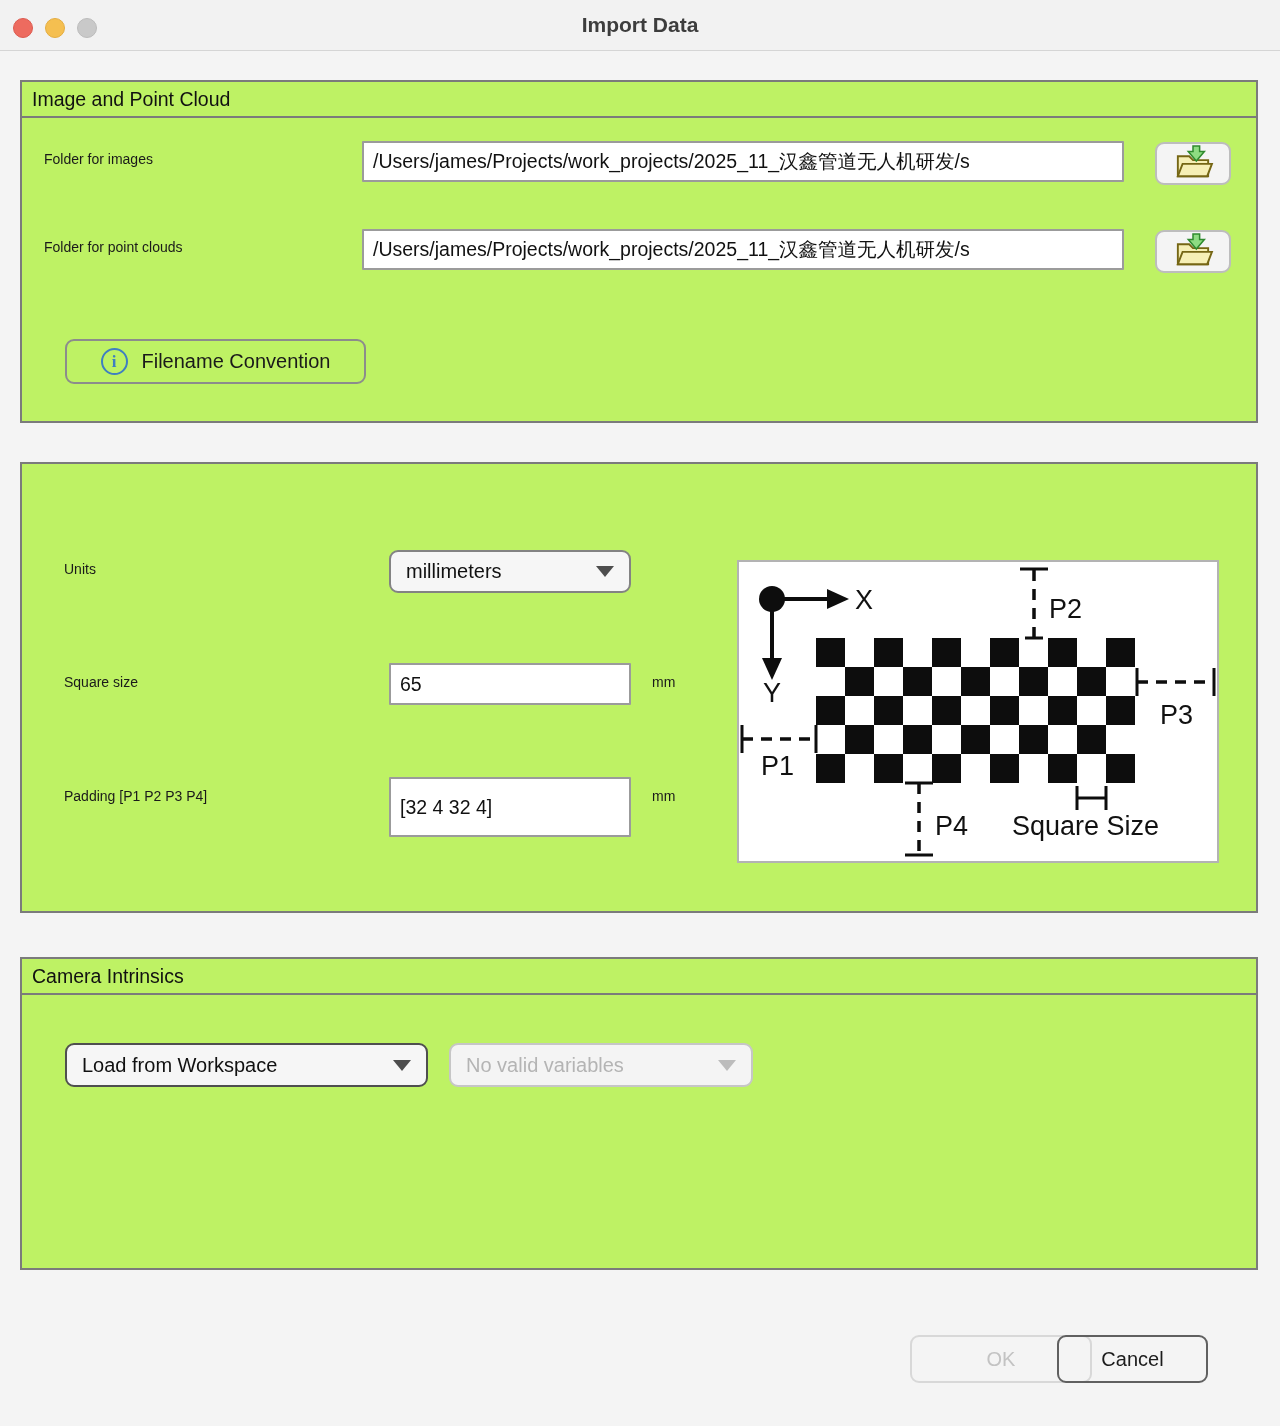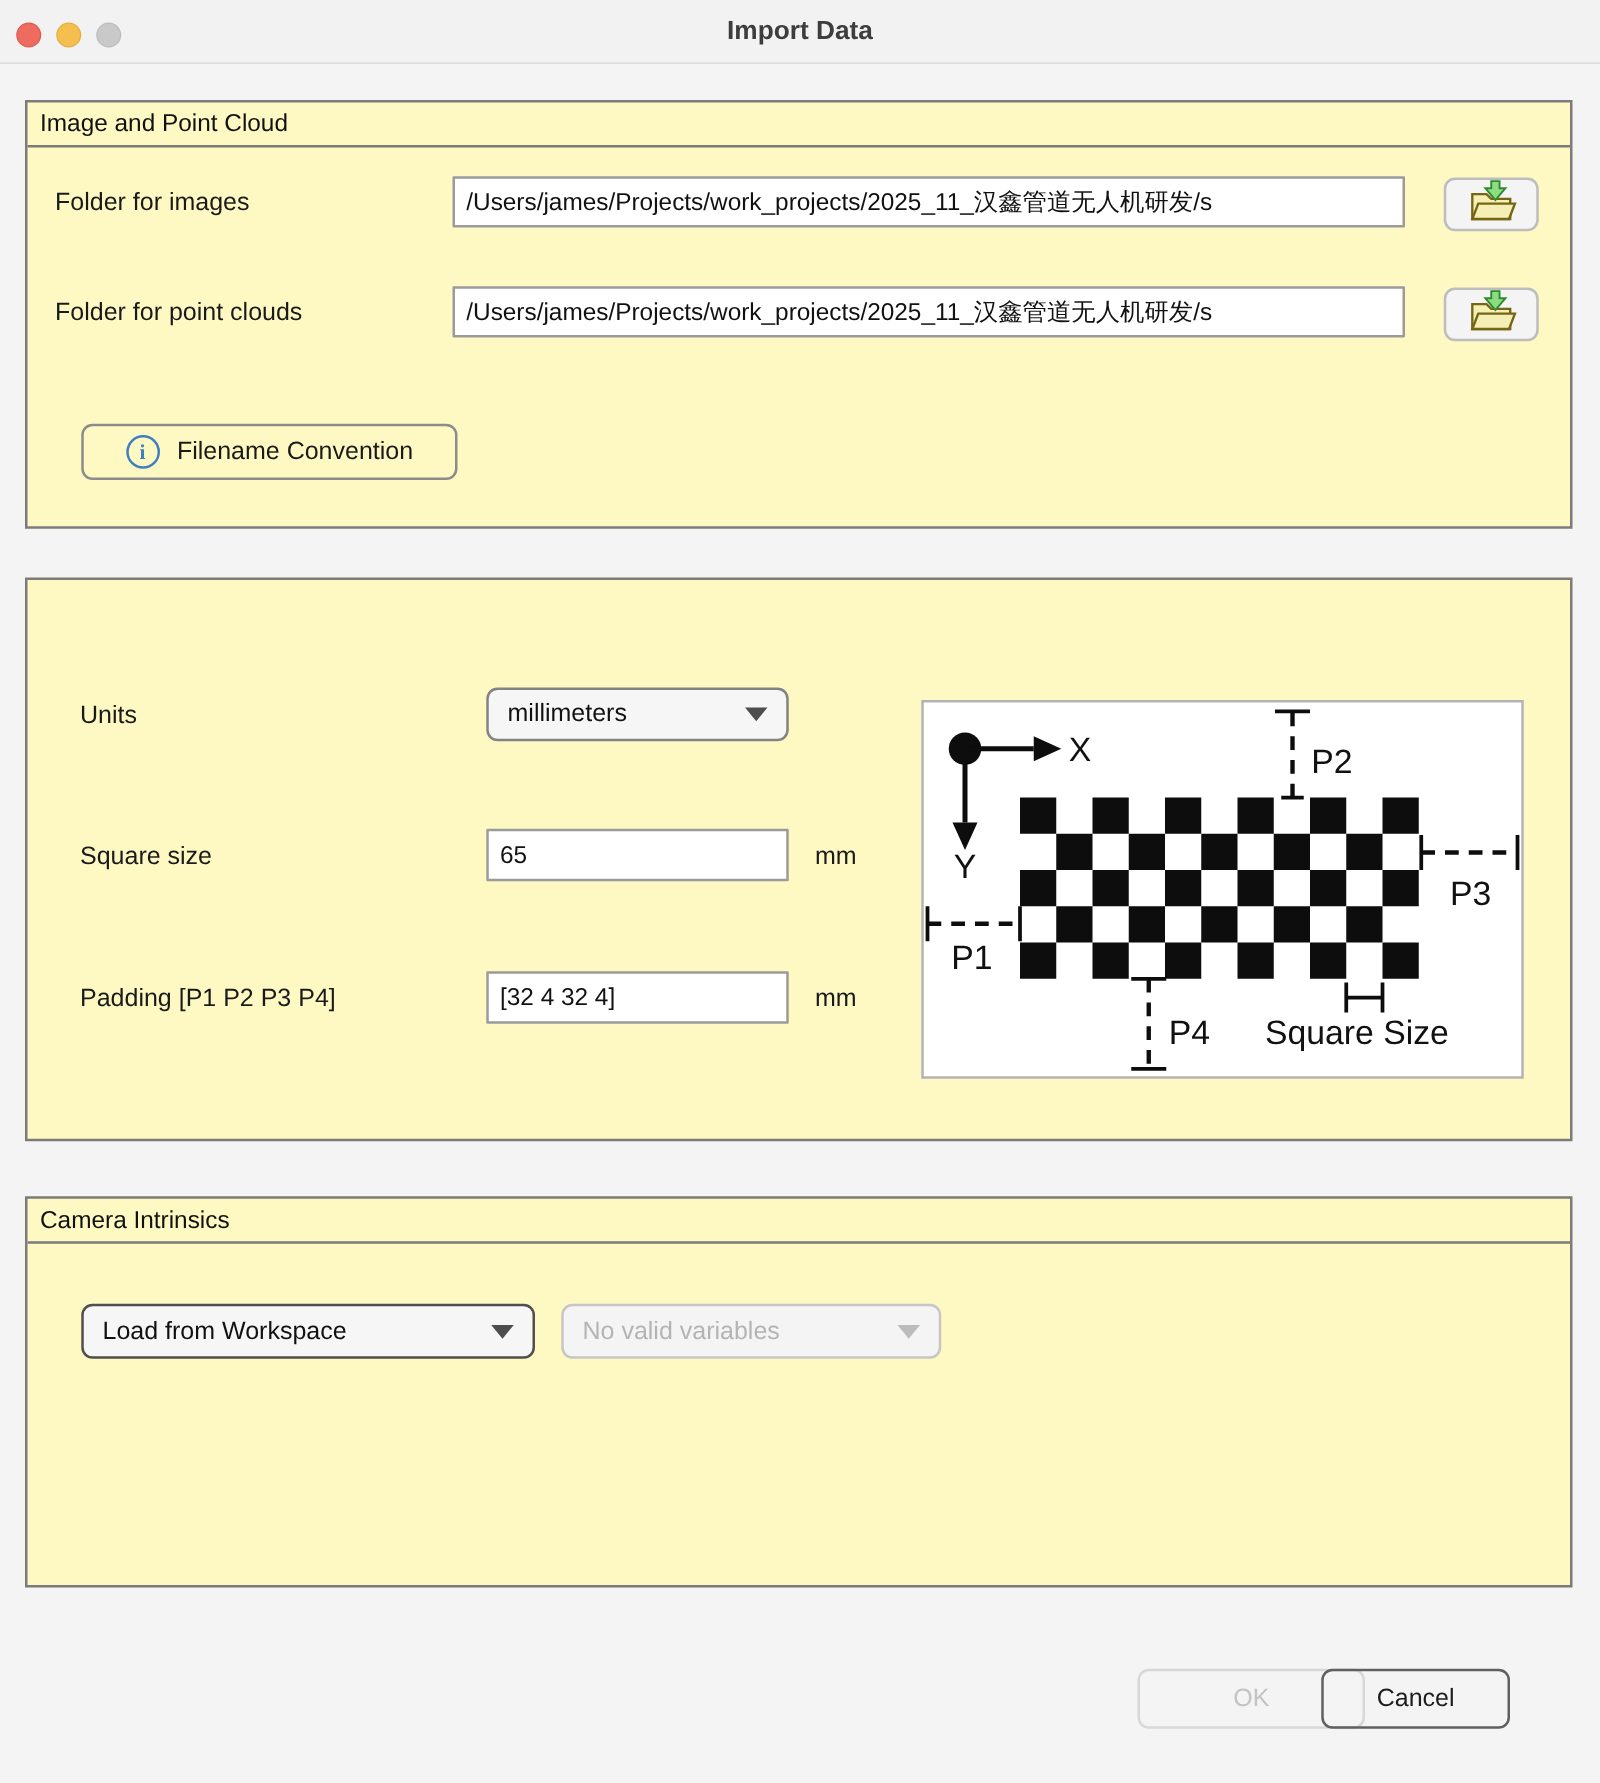--- a/index.html
+++ b/index.html
@@ -18,33 +18,33 @@
   .light.red    { left:13px; background:#ed6b5f; border:1px solid #dd5b50; }
   .light.yellow { left:45px; background:#f5bf50; border:1px solid #e4ad41; }
   .light.gray   { left:77px; background:#c9c9c9; border:1px solid #bcbcbc; }
   .win-title {
     position:absolute; top:13px; left:0; right:0; text-align:center;
     font-size:21px; font-weight:bold; color:#3d3d3d;
   }
   
   .section {
     position:absolute; left:20px; width:1238px;
-    border:2px solid #7b7b7b; background:#fef9c3;
+    border:2px solid #7b7b7b; background:#bef264;
   }
   .section-header {
     position:absolute; top:0; left:0; right:0; height:36px;
     border-bottom:2px solid #7b7b7b;
     display:flex; align-items:center; padding-left:10px;
     font-size:19.5px; color:#111;
   }
   #sec-ipc { top:80px;  height:343px; }
   #sec-cbs { top:462px; height:451px; }
   #sec-cam { top:957px; height:313px;padding-left:16px; }
 
-  .flabel { position:absolute; font-size:20px; color:#1a1a1a; white-space:nowrap; }
+  .flabel { position:absolute; font-size:14px; color:#1a1a1a; white-space:nowrap; }
 
   .text-field {
     position:absolute; background:#ffffff; border:2px solid #9b9b9b; border-radius:1px;
     font-size:19.5px; color:#111; padding:0 9px;
     font-family:"Liberation Sans","DejaVu Sans",sans-serif; outline:none;
   }
   
   .btn {
     position:absolute; display:flex; align-items:center; justify-content:center;
     gap:14px; background:transparent; border:2px solid #8c8c8c; border-radius:9px;
@@ -137,21 +137,21 @@
     <div class="dropdown" style="left:367px; top:86px; width:242px; height:43px;">
       <span>millimeters</span>
       <span class="dd-arrow"></span>
     </div>
 
     <div class="flabel" style="left:42px; top:210px;">Square size</div>
     <input class="text-field" style="left: 367px; top: 199px; width: 242px; height: 42px;" value="65">
     <div class="flabel" style="left:630px; top:210px;">mm</div>
 
     <div class="flabel" style="left:42px; top:324px;">Padding [P1 P2 P3 P4]</div>
-    <input class="text-field" style="left: 367px; top: 313px; width: 242px; height: 42px;" value="[32 4 32 4]">
+    <input class="text-field" style="left: 367px; top: 313px; width: 242px; height: 60px;" value="[32 4 32 4]">
     <div class="flabel" style="left:630px; top:324px;">mm</div>
 
     <div class="diagram-panel">
       <svg width="478" height="299" viewBox="0 0 478 299">
 
         <circle cx="33" cy="37" r="13" fill="#0d0d0d"></circle>
         <line x1="33" y1="37" x2="88" y2="37" stroke="#0d0d0d" stroke-width="4"></line>
         <polygon points="88,27 110,37 88,47" fill="#0d0d0d"></polygon>
         <text x="116" y="47" font-size="27">X</text>
         <line x1="33" y1="37" x2="33" y2="96" stroke="#0d0d0d" stroke-width="4"></line>

